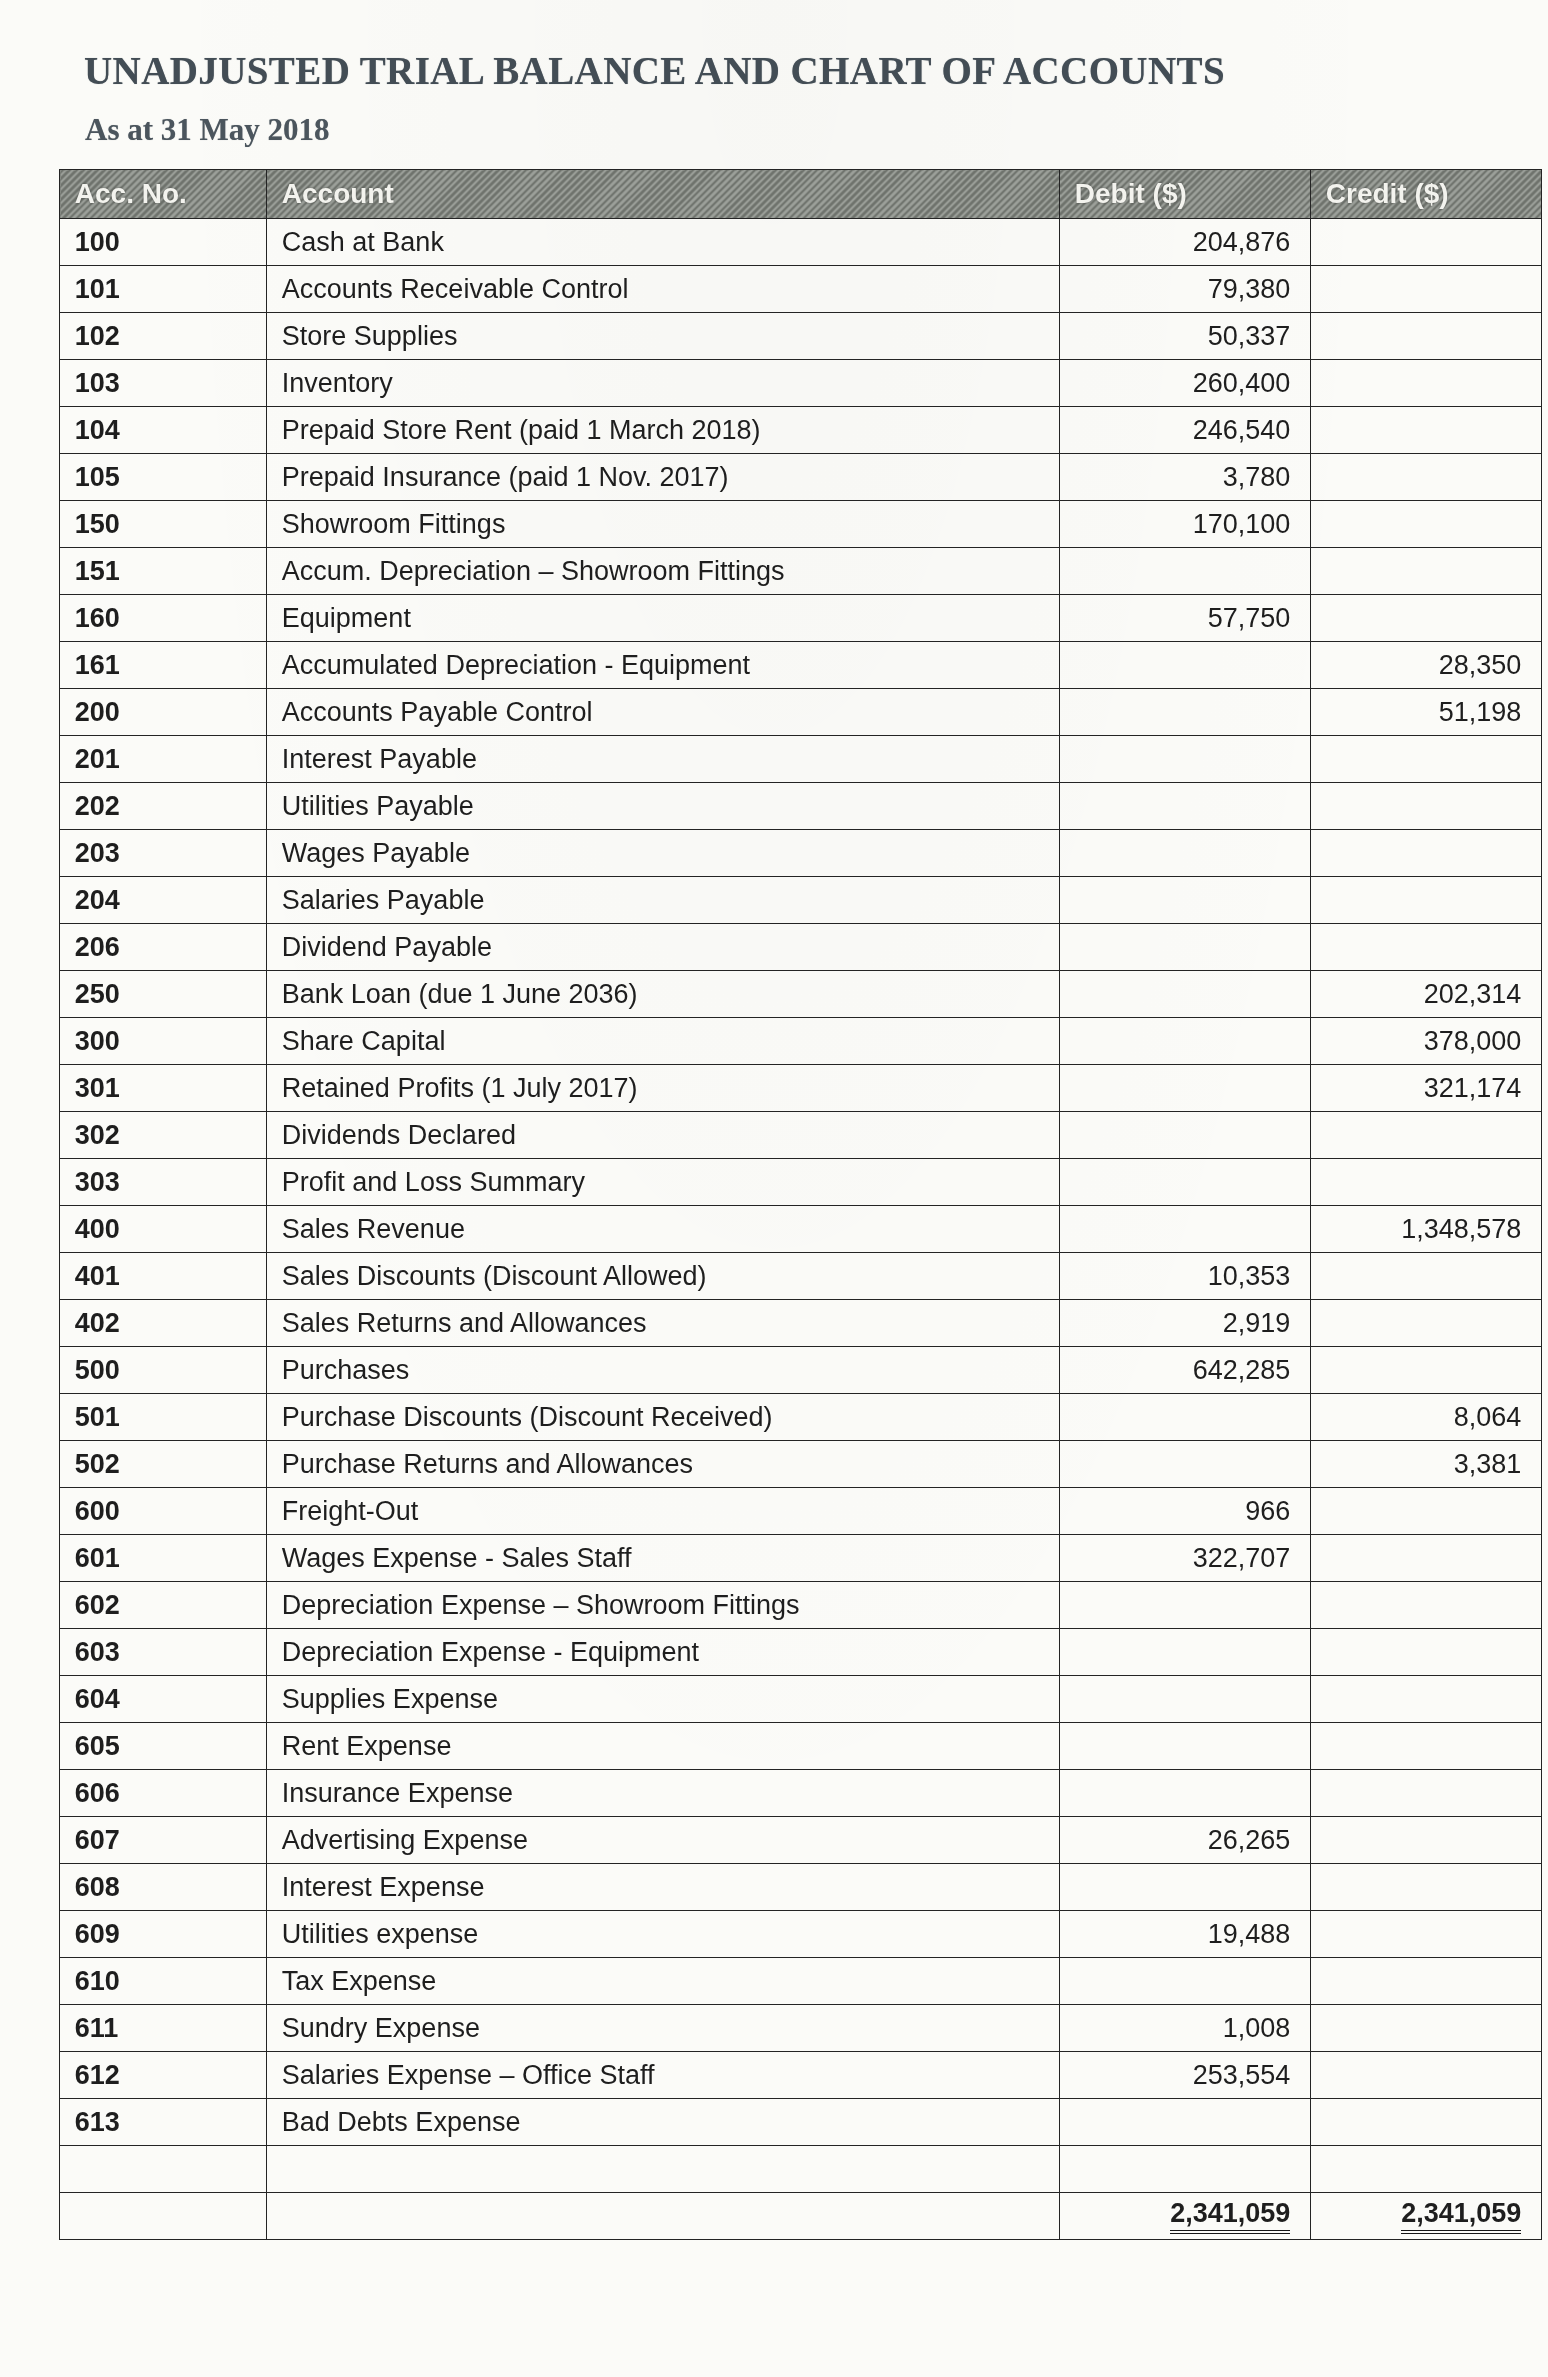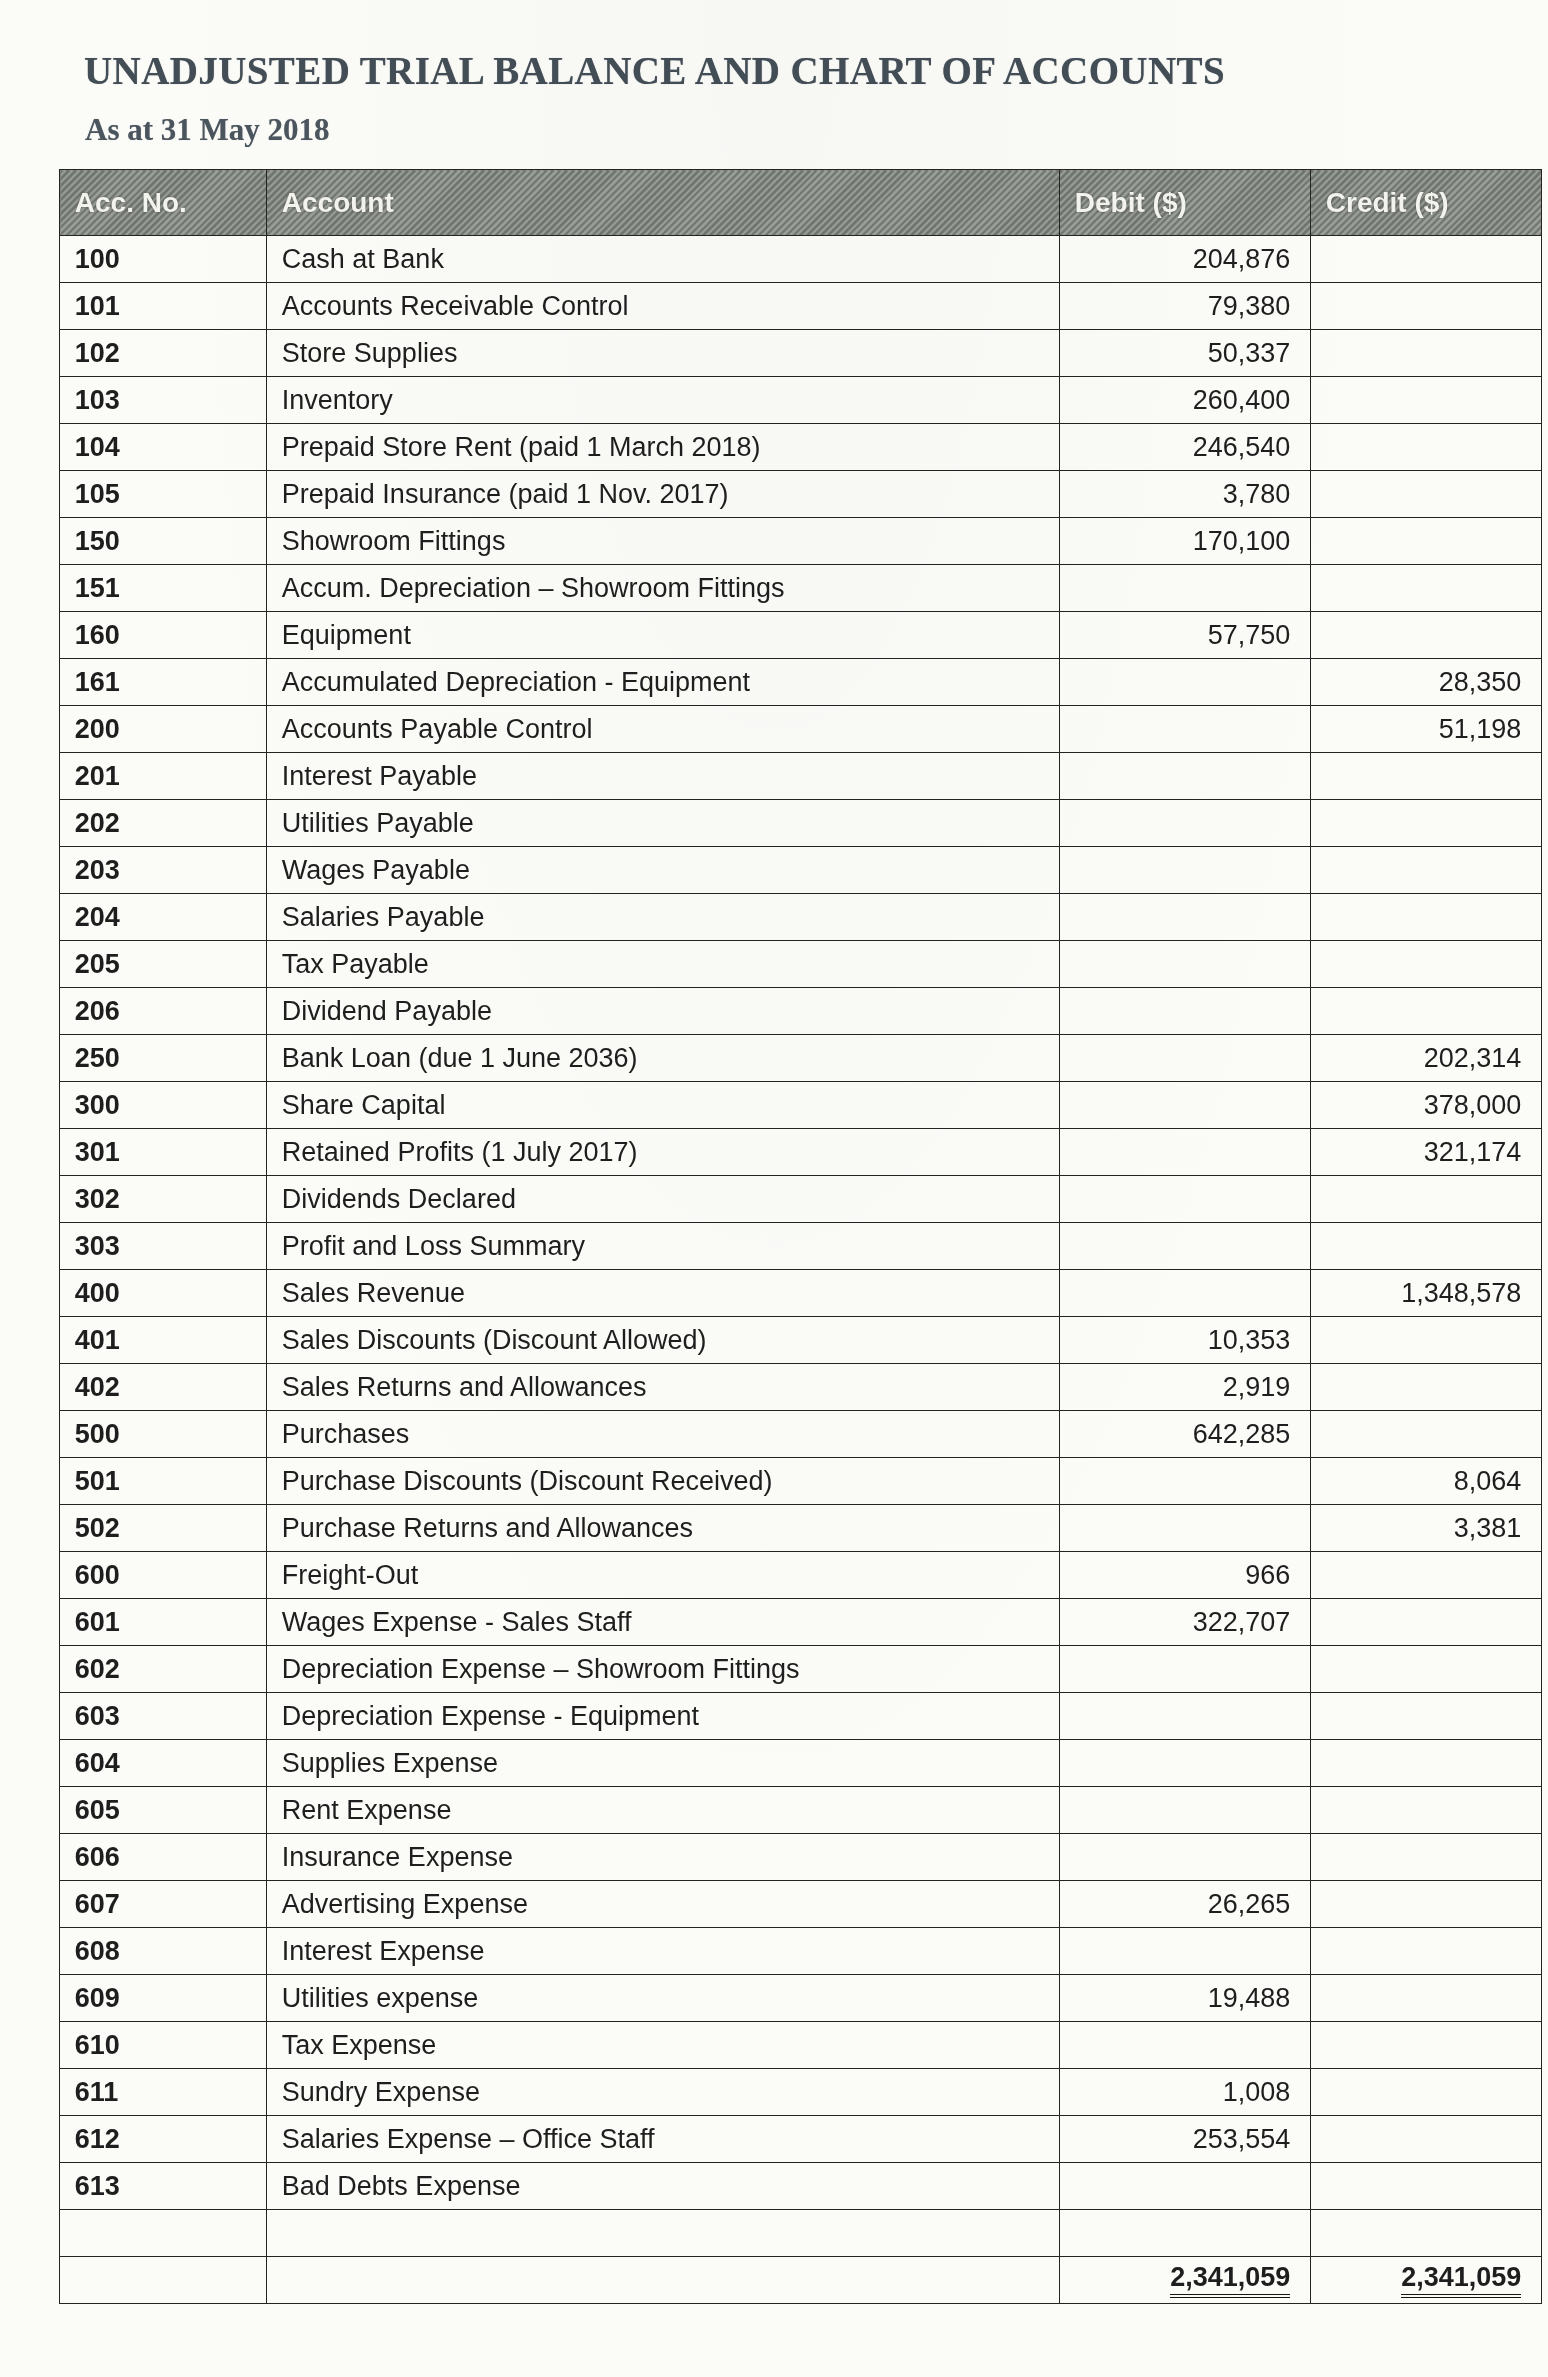--- a/index.html
+++ b/index.html
@@ -66,21 +66,21 @@
     overflow: hidden;
     white-space: nowrap;
     vertical-align: middle;
   }
   .tb thead th {
     background: repeating-linear-gradient(135deg, #6f736d 0 2.5px, #9b9f99 2.5px 4.9px);
     color: #f3f3ee;
     font-weight: bold;
     text-align: left;
     font-size: 28px;
-    height: 66px;
+    height: 49px;
     text-shadow: 0 0 2.5px rgba(0,0,0,0.4);
   }
   .tb td.acc {
     font-weight: bold;
     text-align: left;
   }
   .tb td.account {
     text-align: left;
     margin-left: 40px;
   }
@@ -203,26 +203,20 @@
   </tr>
         <tr>
     <td class="acc">203</td>
     <td class="account">Wages Payable</td>
     <td class="num"></td>
     <td class="num"></td>
   </tr>
         <tr>
     <td class="acc">204</td>
     <td class="account">Salaries Payable</td>
-    <td class="num"></td>
-    <td class="num"></td>
-  </tr>
-        <tr>
-    <td class="acc">205</td>
-    <td class="account">Tax Payable</td>
     <td class="num"></td>
     <td class="num"></td>
   </tr>
         <tr>
     <td class="acc">206</td>
     <td class="account">Dividend Payable</td>
     <td class="num"></td>
     <td class="num"></td>
   </tr>
         <tr>

